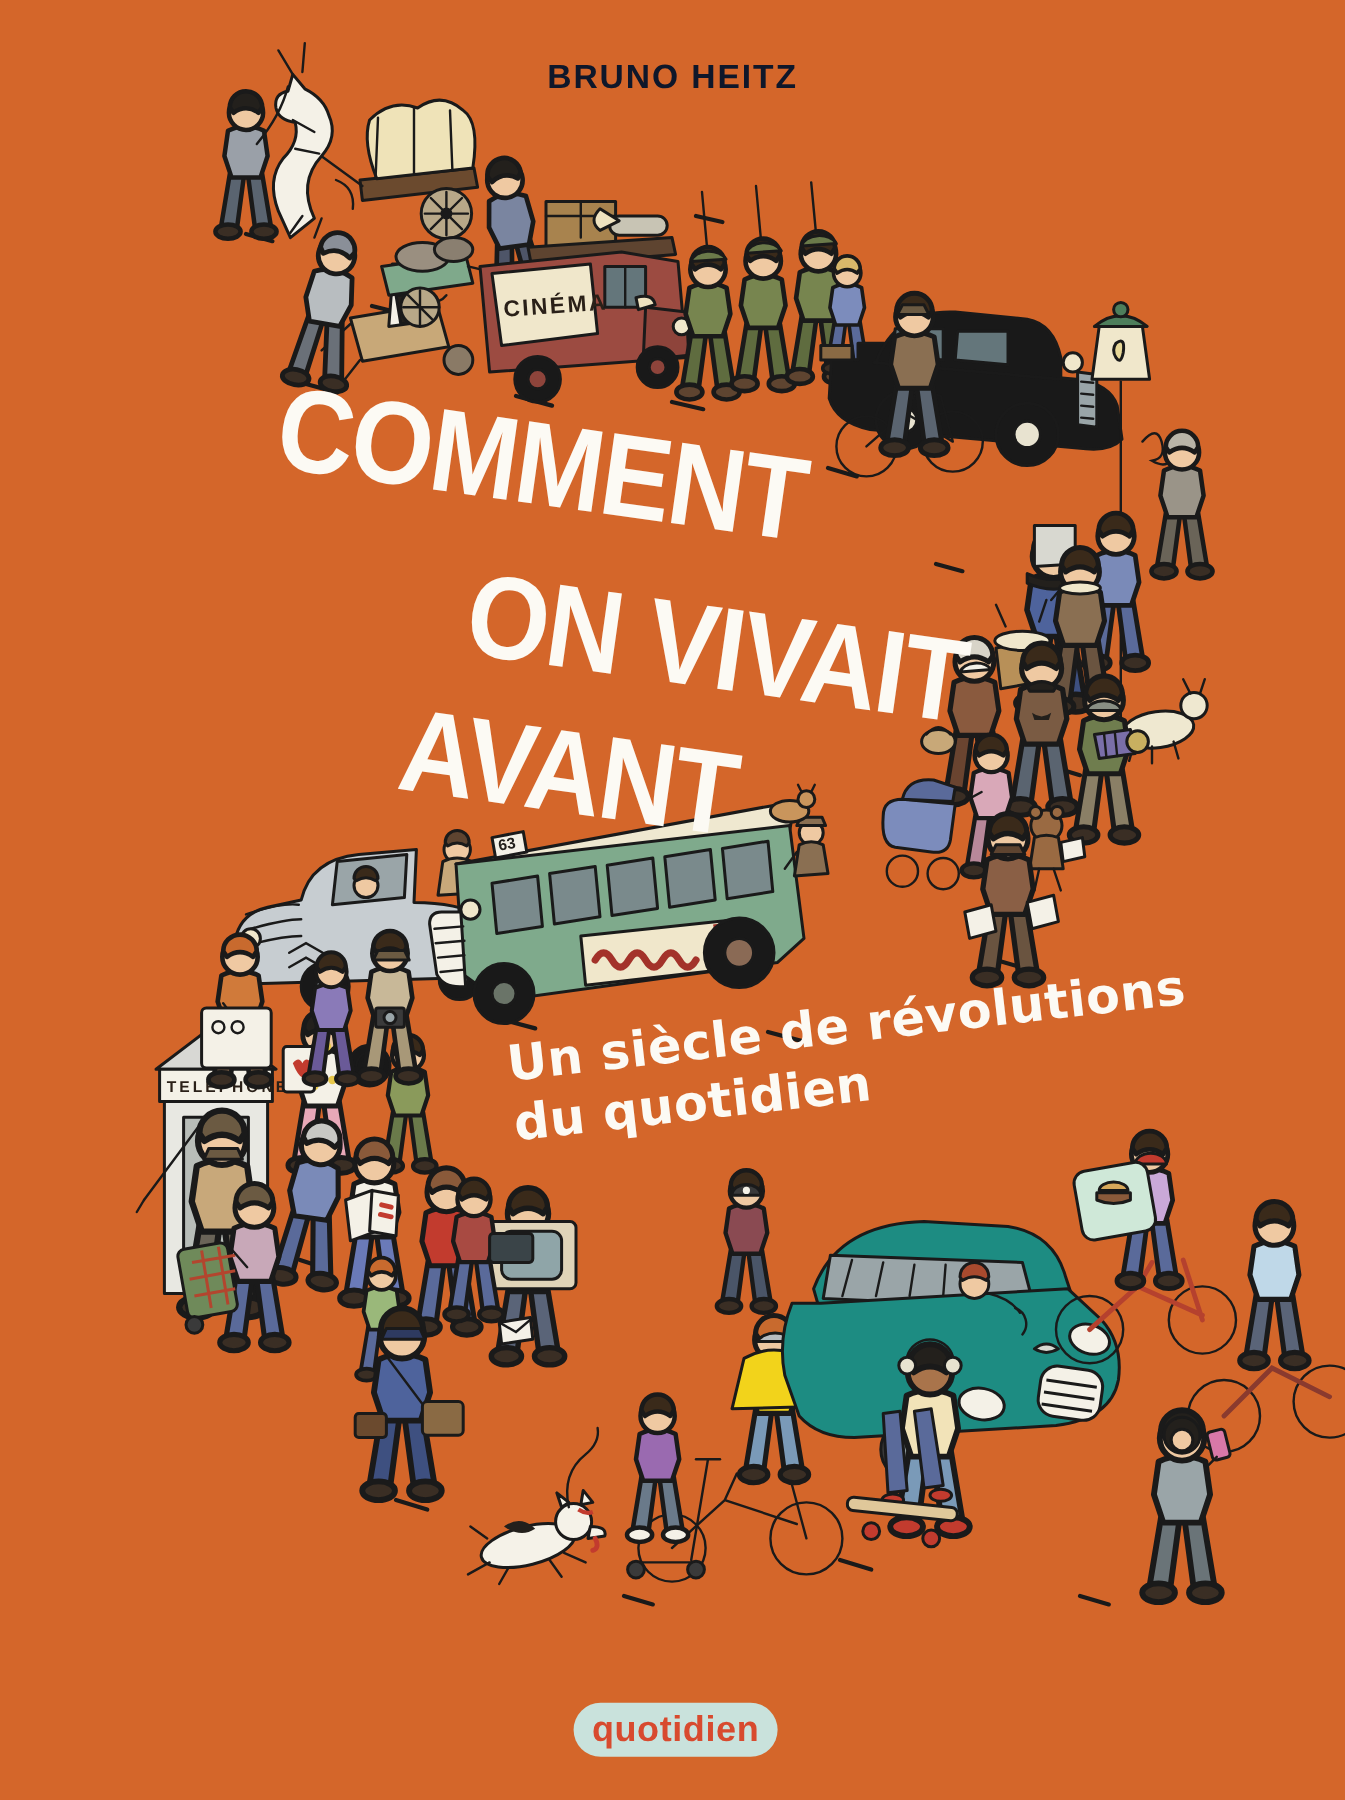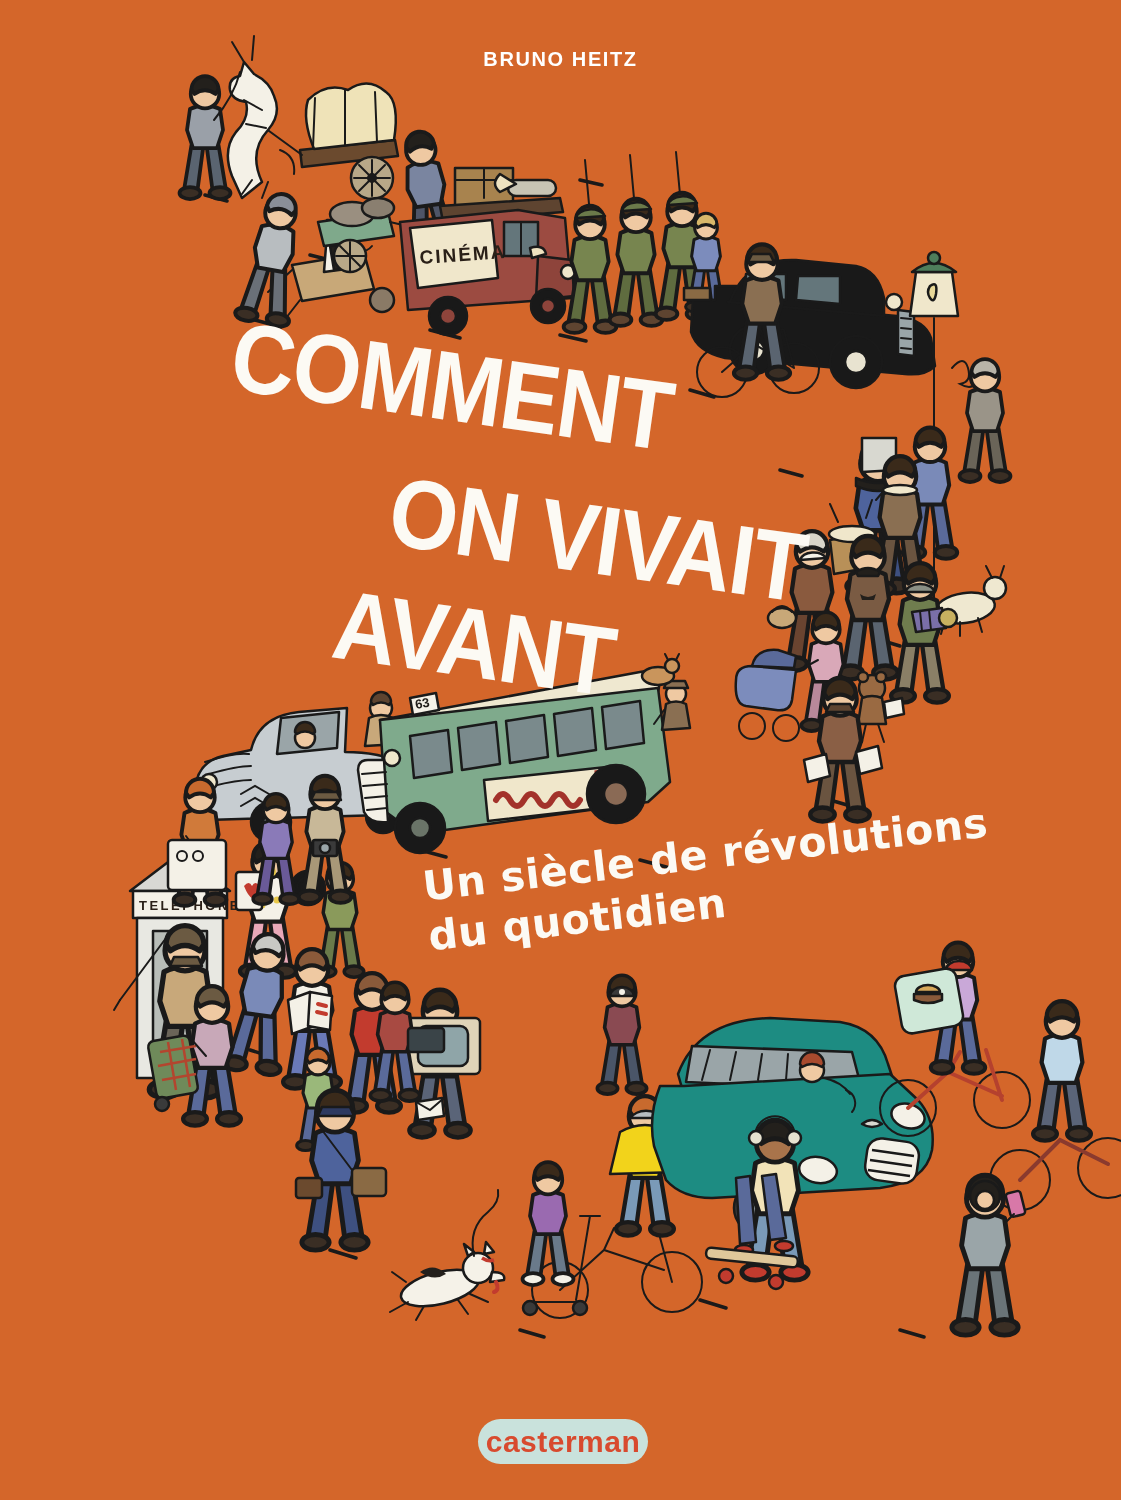--- a/index.html
+++ b/index.html
@@ -4,21 +4,21 @@
 <style>
   html,body{margin:0;padding:0;background:#888;}
   #cover{position:relative;width:1121px;height:1500px;overflow:hidden;
     font-family:"Liberation Sans",sans-serif;}
   #cover .bg{position:absolute;inset:0;}
   svg text{font-family:"Liberation Sans",sans-serif;}
   .o{stroke:#1A1A1A;stroke-width:2.5;stroke-linejoin:round;stroke-linecap:round;}
   .thin{stroke:#1A1A1A;stroke-width:2;fill:none;stroke-linecap:round;}
   .ground{stroke:#1A1A1A;stroke-width:3.5;fill:none;stroke-linecap:round;}
   .author{position:absolute;left:0;right:0;top:48px;text-align:center;
-    font-size:20px;font-weight:bold;letter-spacing:1.6px;color:#ffffff;}
+    font-size:28px;font-weight:bold;letter-spacing:1.6px;color:#0f172a;}
   .title-line{position:absolute;color:#FCFAF4;font-weight:bold;font-size:98px;
     letter-spacing:-2px;transform-origin:0 0;white-space:nowrap;}
   .t1{left:240px;top:300px;transform:rotate(8deg) scaleX(.9);}
   .t2{left:398px;top:455px;transform:rotate(8deg) scaleX(.9);}
   .t3{left:342px;top:568px;transform:rotate(8deg) scaleX(.9);}
   .subtitle{position:absolute;left:420px;top:862px;color:#FCFAF4;font-weight:bold;
     font-size:41px;line-height:50px;letter-spacing:.5px;transform:rotate(-6.5deg);
     transform-origin:0 0;font-family:"DejaVu Sans",sans-serif;white-space:nowrap;}
   .publisher{position:absolute;left:478px;top:1419px;width:170px;height:45px;
     background:#C9E2DC;border-radius:23px;display:flex;align-items:center;
@@ -451,15 +451,15 @@
 
   <div class="author">BRUNO HEITZ</div>
   <div class="title-line t1">COMMENT</div>
   <div class="title-line t2">ON VIVAIT</div>
   <div class="title-line t3">AVANT</div>
   <div class="subtitle">
     <div>Un siècle de révolutions</div>
     <div>du quotidien</div>
   </div>
   <div class="publisher">
-    <span>casterman</span>
+    <span>quotidien</span>
   </div>
 </div>
 
 </body></html>

